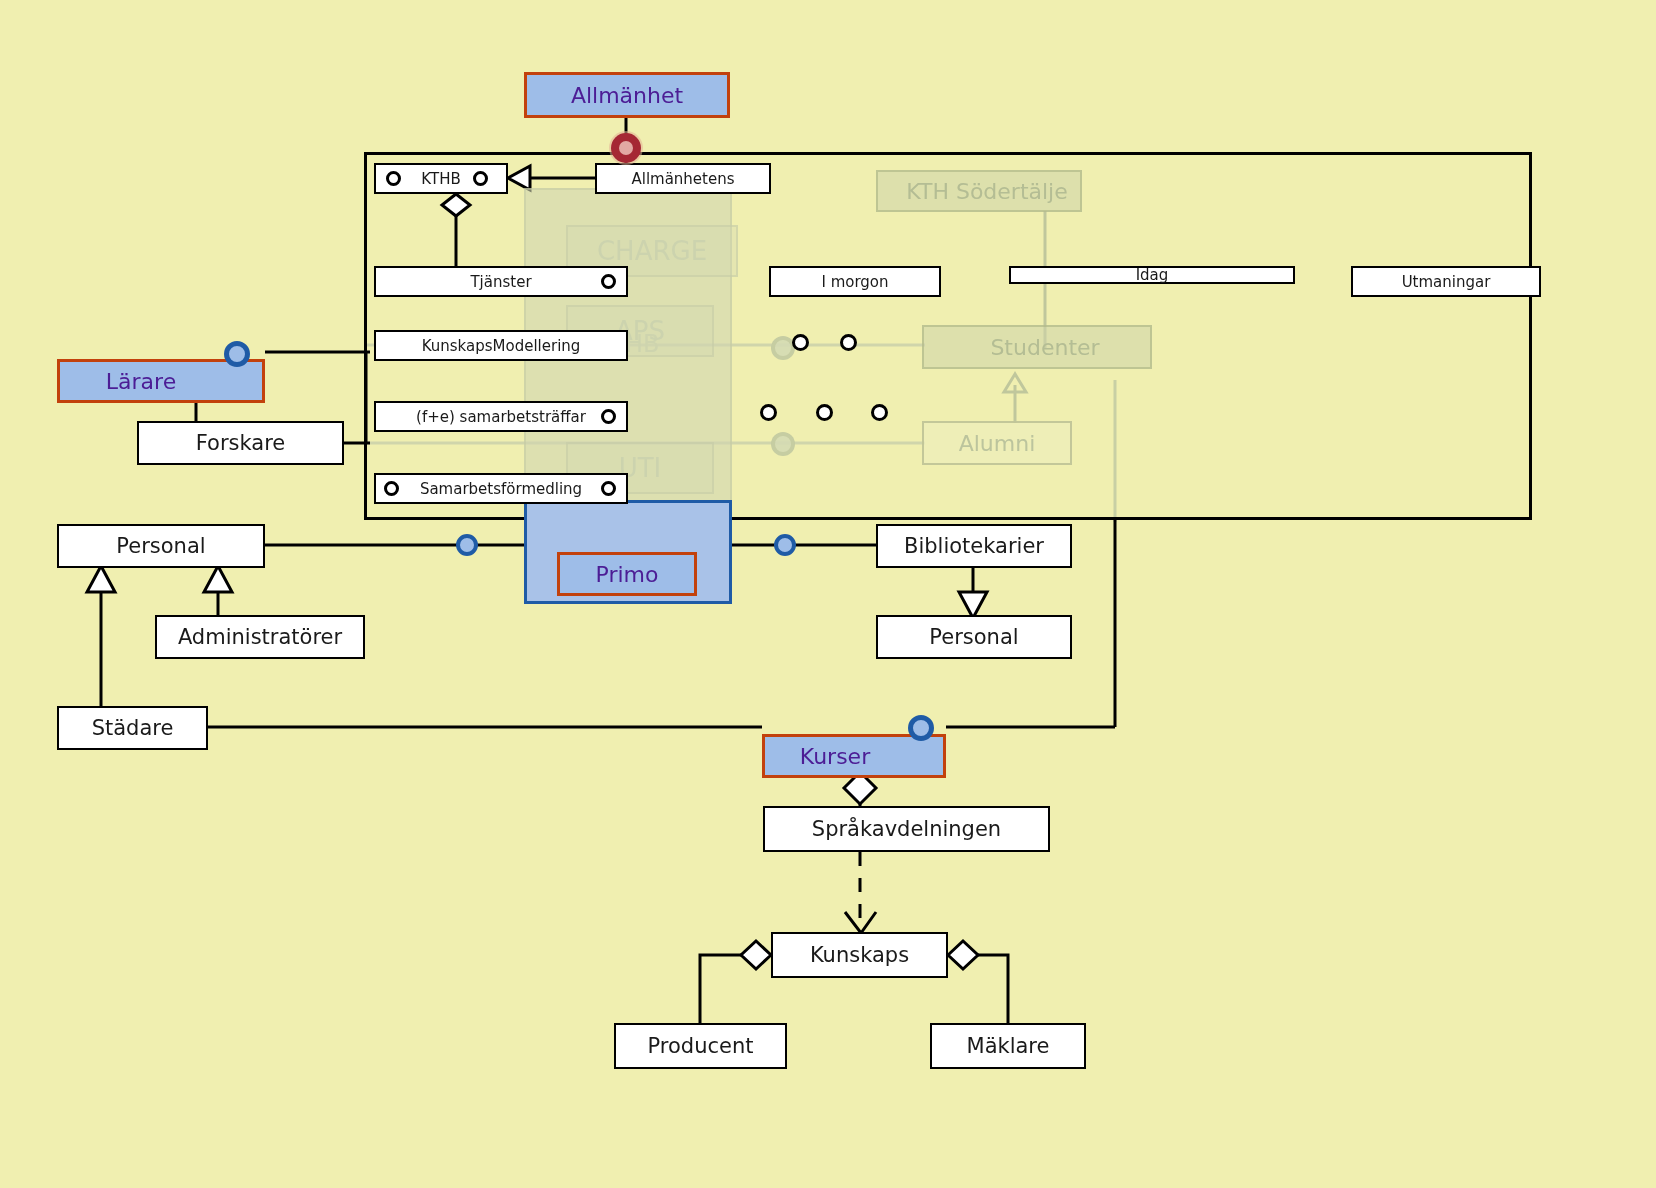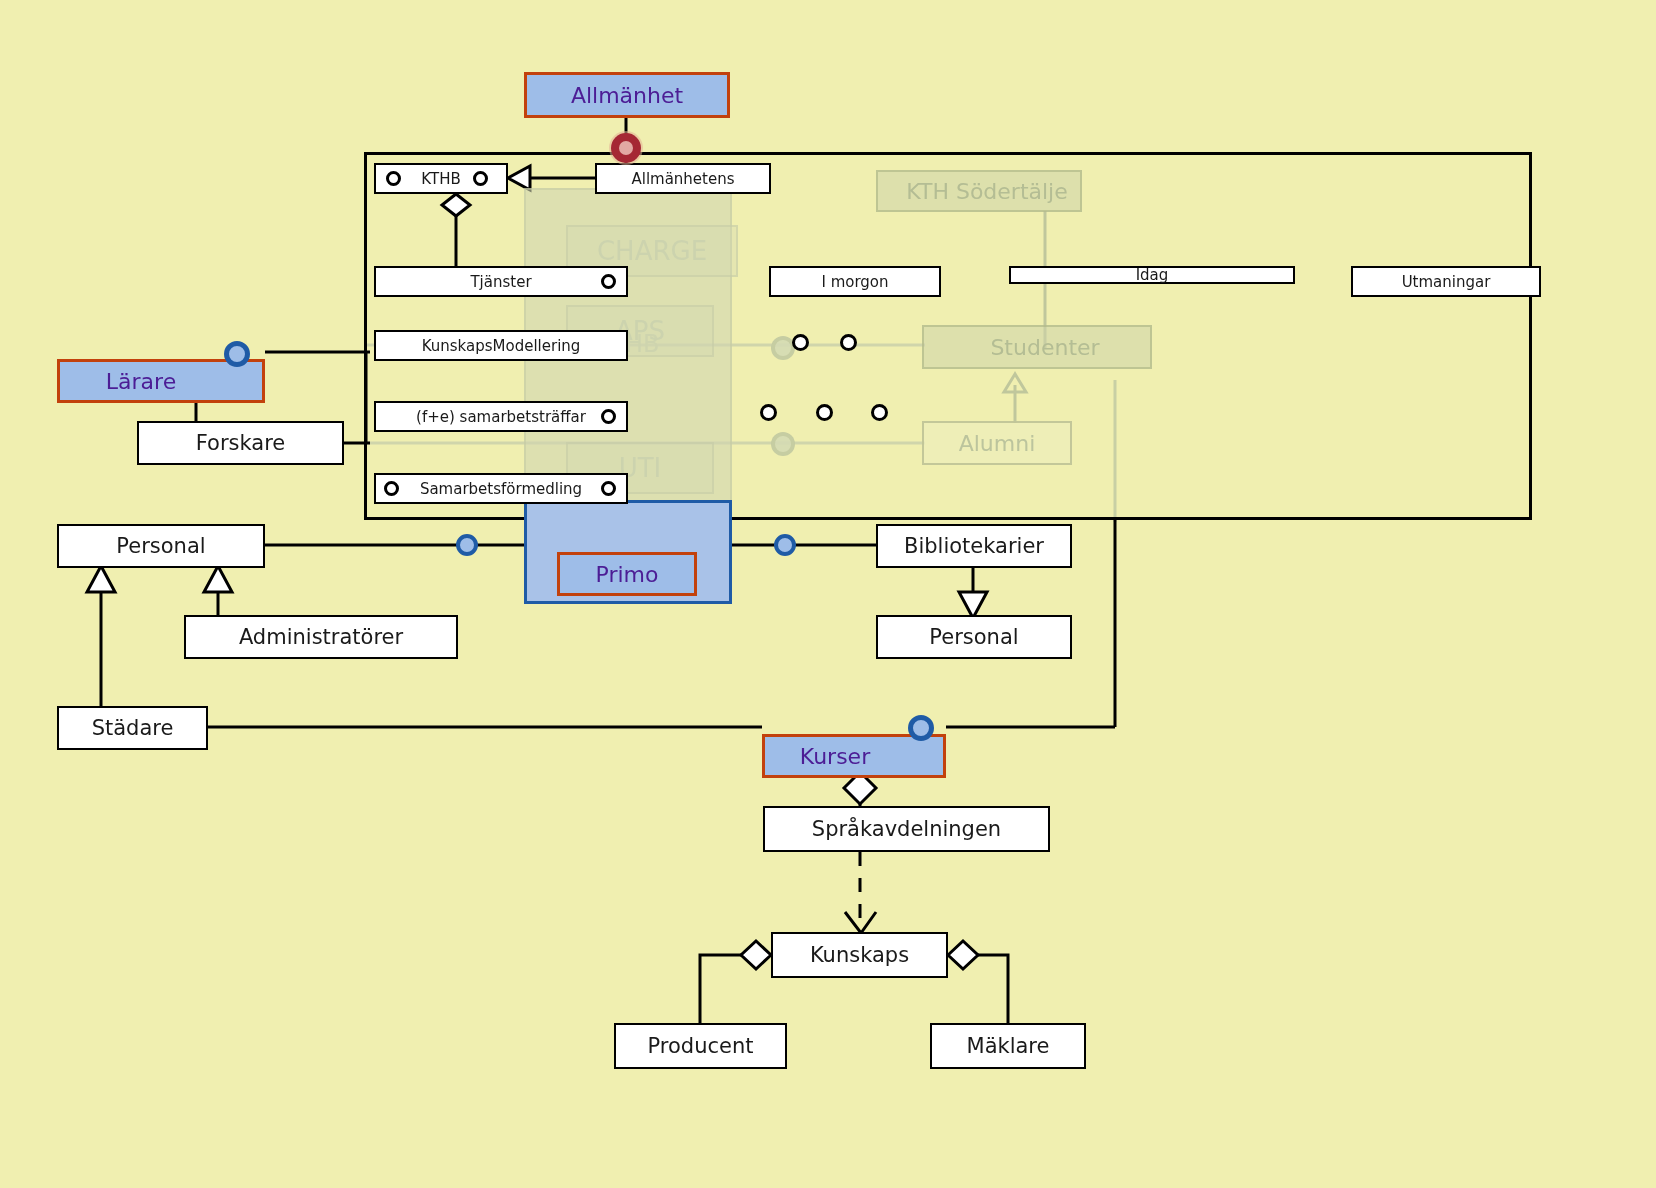--- a/index.html
+++ b/index.html
@@ -261,21 +261,21 @@
   </div>
   <span class="port port-blue-lg" style="left:224px;top:341px;width:26px;height:26px;"></span>
 
   <div class="node plain" style="left:137px;top:421px;width:207px;height:44px;">
     <span class="lbl">Forskare</span>
   </div>
 
   <div class="node plain" style="left:57px;top:524px;width:208px;height:44px;">
     <span class="lbl">Personal</span>
   </div>
-  <div class="node plain" style="left:184px;top:615px;width:274px;height:44px;">
+  <div class="node plain" style="left:155px;top:615px;width:210px;height:44px;">
     <span class="lbl">Administratörer</span>
   </div>
   <div class="node plain" style="left:57px;top:706px;width:151px;height:44px;">
     <span class="lbl">Städare</span>
   </div>
 
   <span class="port port-blue" style="left:456px;top:534px;width:22px;height:22px;"></span>
   <span class="port port-blue" style="left:774px;top:534px;width:22px;height:22px;"></span>
 
   <div class="node blue" style="left:557px;top:524px;width:140px;height:44px;">

